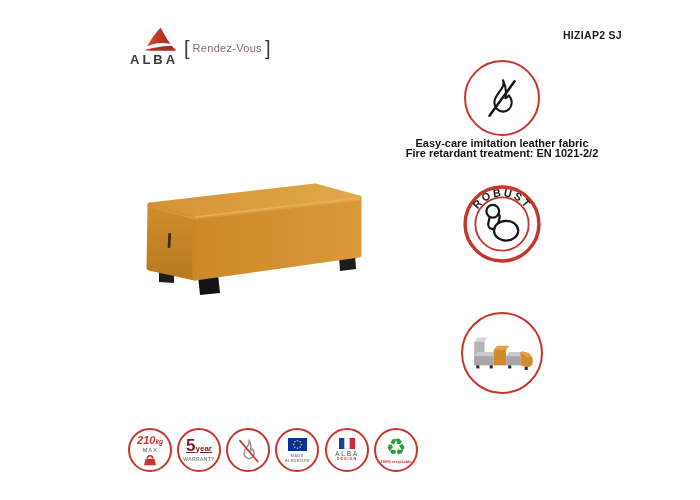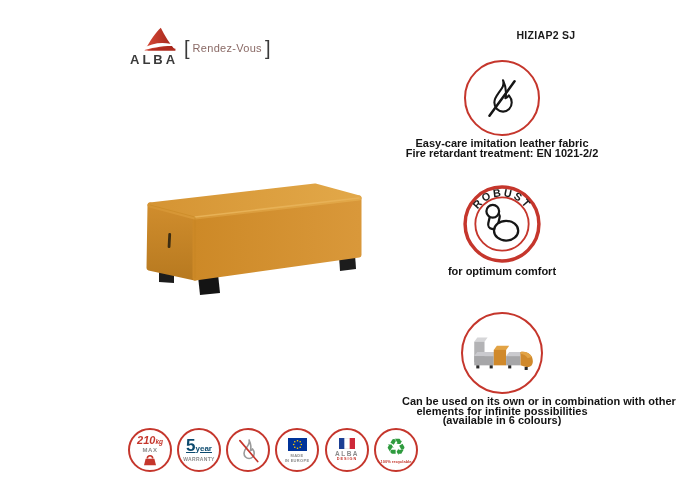--- a/index.html
+++ b/index.html
@@ -8,38 +8,38 @@
     position:relative; width:700px; height:500px; background:#ffffff;
     font-family:"Liberation Sans", sans-serif; overflow:hidden; color:#1a1a1a;
   }
   
   .logo { position:absolute; left:130px; top:26px; width:120px; height:40px; }
   .sail { position:absolute; left:8px; top:0; }
   .brand { position:absolute; left:0; top:26px; font-size:13px; font-weight:bold; letter-spacing:3px; color:#3a3a3a; }
   .tagline { position:absolute; left:184px; top:36px; display:flex; align-items:center; height:24px; }
   .bracket { font-size:20px; font-weight:300; color:#3a3a3a; line-height:22px; }
   .tagline-text { font-size:11px; color:#8a6a66; padding:0 3px; letter-spacing:.3px; }
-  .product-code { position:absolute; left:470px; top:29px; width:152px; text-align:center;
+  .product-code { position:absolute; left:470px; top:29px; width:152px; text-align:right;
     font-size:10.5px; font-weight:bold; color:#1a1a1a; letter-spacing:.3px; }
   
   .feature { position:absolute; left:402px; width:200px; text-align:center; }
   .icon-circle { border:2.5px solid #c5362c; border-radius:50%; background:#fff;
     margin:0 auto; display:flex; align-items:center; justify-content:center; overflow:hidden; }
   .caption { margin-top:3px; font-weight:bold; font-size:11px; line-height:9.6px; color:#141414; }
   .caption div { white-space:nowrap; }
   
   .badge { position:absolute; top:428px; width:44px; height:44px; border:2px solid #c5362c;
     border-radius:50%; background:#fff; display:flex; flex-direction:column;
     align-items:center; justify-content:center; text-align:center; }
   .red-it { color:#c5362c; font-style:italic; font-weight:bold; }
   .gray-cap { color:#8a8a8a; font-weight:bold; }
   .w120 { font-size:11px; line-height:10px; }
   .w120 .kg { font-size:6.5px; }
   .max { font-size:6px; letter-spacing:.5px; line-height:7px; }
-  .five { color:#0c4a6e; font-weight:bold; font-size:17px; line-height:15px;text-decoration:underline; }
+  .five { color:#7f1d1d; font-weight:bold; font-size:17px; line-height:15px;text-decoration:underline; }
   .five .yr { font-size:8px; font-weight:bold; }
   .warranty { font-size:5px; letter-spacing:.3px; line-height:7px; }
   .tiny-gray { font-size:4px; line-height:5px; color:#8a8a8a; font-weight:bold; letter-spacing:.3px; }
   .alba-b { font-size:6.5px; letter-spacing:1.5px; color:#8a8a8a; font-weight:bold; line-height:7px; margin-top:1px;}
   .design { font-size:3.8px; letter-spacing:1px; color:#c5362c; font-weight:bold; line-height:5px;}
   .recycle-glyph { font-size:23px; line-height:23px; color:#2e9b3e; }
   .recyclable { font-size:4px; color:#c5362c; font-weight:bold; line-height:5px; }
   .bench { position:absolute; left:112px; top:165px; }
 </style>
 </head>
@@ -122,21 +122,20 @@
           <textPath href="#robustArc" startOffset="50%" text-anchor="middle">ROBUST</textPath>
         </text>
         <g stroke="#161616" stroke-width="2.2" fill="#ffffff" stroke-linejoin="round">
           <rect x="26.5" y="27" width="9.5" height="17" rx="4.7" transform="rotate(13 31 35)"></rect>
           <ellipse cx="43" cy="45.5" rx="11.8" ry="9.6"></ellipse>
           <circle cx="30" cy="26.5" r="6.2"></circle>
         </g>
       </svg>
     </div>
     <div class="caption">
-      <div>for optimum comfort</div>
     </div>
   </div>
 
   <div class="feature" style="top:312px">
     <div class="icon-circle" style="width:82px;height:82px">
       <svg width="72" height="72" viewBox="0 0 70 70">
 
         <path d="M8 24 L11 20 L21 20 L18 24 Z" fill="#d6d6d8"></path>
         <rect x="8" y="24" width="10" height="20" fill="#b3b3b5"></rect>
         <path d="M8 38 L11 34 L30 34 L27 38 Z" fill="#cacace"></path>
@@ -149,25 +148,20 @@
         <rect x="39" y="38" width="14" height="9" fill="#a6a6a8"></rect>
 
         <path d="M53 34 C60 33 65 37 65 43 C65 48 61 50 56 48 L53 47 Z" fill="#d0892b"></path>
         <path d="M53 34 C58 33 62 35 64 39 L60 40 C58 37 56 36 53 36 Z" fill="#e2a345"></path>
 
         <rect x="10" y="47" width="3" height="3" fill="#2a2a2a"></rect>
         <rect x="23" y="47" width="3" height="3" fill="#2a2a2a"></rect>
         <rect x="41" y="47" width="3" height="3" fill="#2a2a2a"></rect>
         <rect x="57" y="48.5" width="3" height="3" fill="#2a2a2a"></rect>
       </svg>
-    </div>
-    <div class="caption">
-      <div>Can be used on its own or in combination with other</div>
-      <div>elements for infinite possibilities</div>
-      <div>(available in 6 colours)</div>
     </div>
   </div>
 
   <div class="badge" style="left:128px">
     <div class="red-it w120"><span>210</span><span class="kg">kg</span></div>
     <div class="gray-cap max">MAX</div>
     <svg width="14" height="12" viewBox="0 0 14 12">
       <path d="M4.3 4.5 a2.7 2.7 0 0 1 5.4 0" fill="none" stroke="#c5362c" stroke-width="1.6"></path>
       <path d="M2.6 4.8 L11.4 4.8 L13 11.3 L1 11.3 Z" fill="#c5362c"></path>
     </svg>

